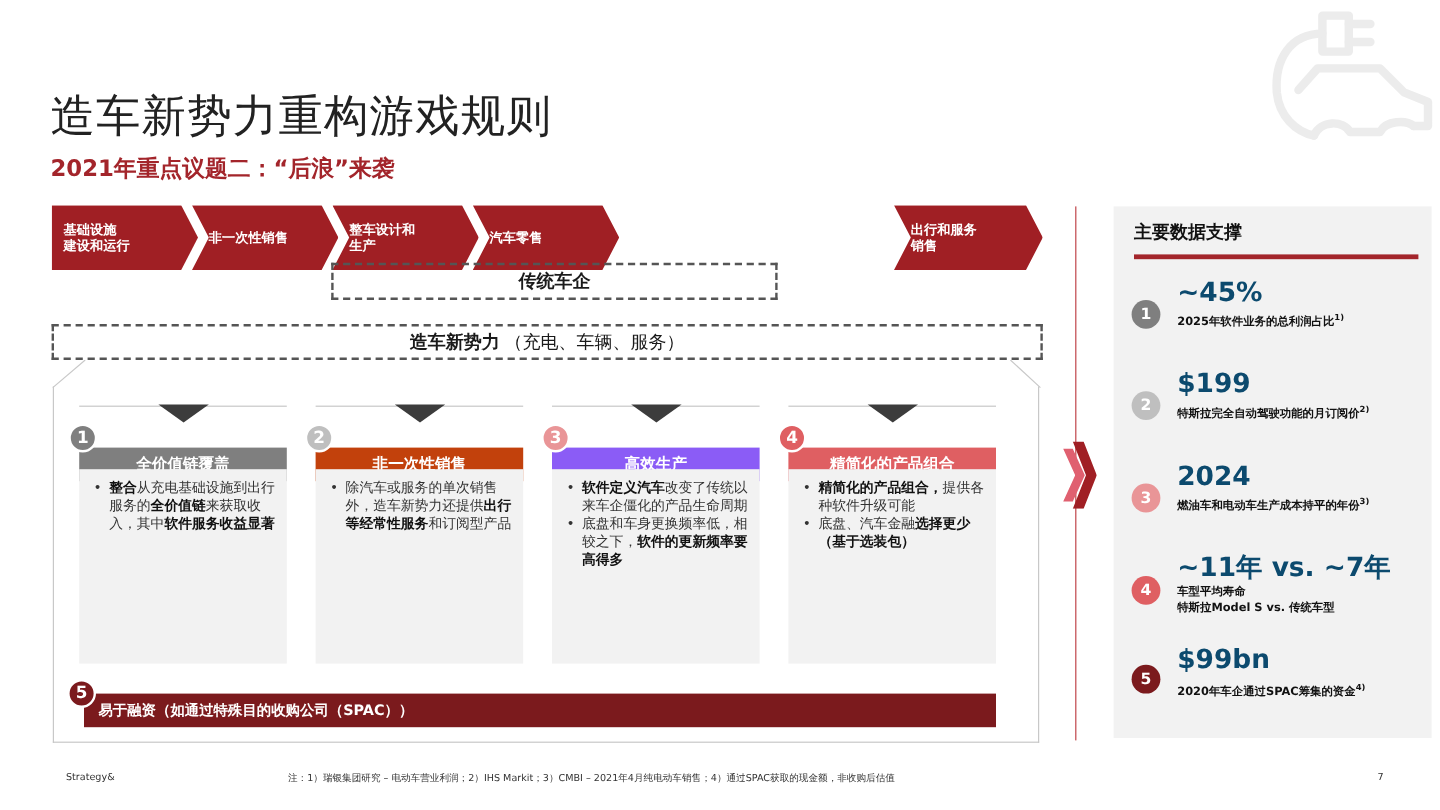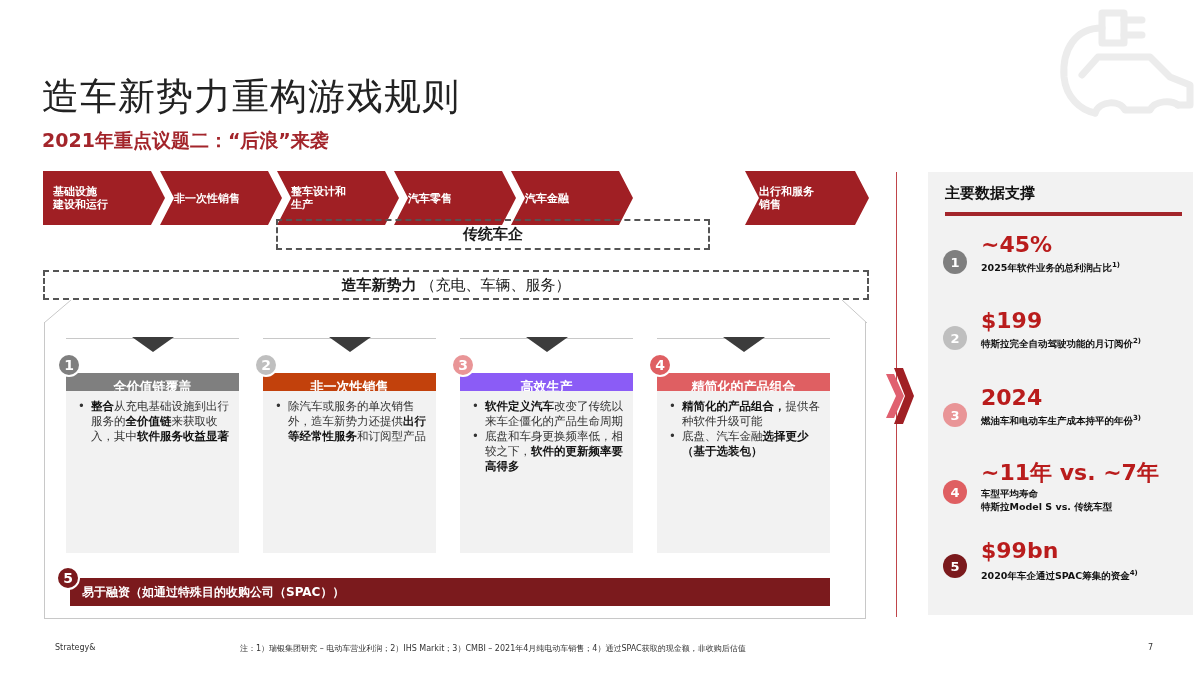--- a/index.html
+++ b/index.html
@@ -11,21 +11,21 @@
   .title { left: 42px; top: 72px; font-family: "DejaVu Serif", "Liberation Serif", serif; font-size: 37px; color: #222; letter-spacing: 1px; font-weight: normal; }
   .subtitle { left: 42px; top: 128px; font-size: 19px; font-weight: bold; color: #a3252b; }
 
   
   .chain { left: 43px; top: 171px; width: 826px; height: 38px; }
   .chev { position: absolute; top: 0; height: 54px; background: #a01f24; color: #fff; font-weight: bold; font-size: 11px; line-height: 13px; display: flex; align-items: center; padding-left: 14px; clip-path: polygon(0 0, calc(100% - 14px) 0, 100% 50%, calc(100% - 14px) 100%, 0 100%, 14px 50%); }
   .chev.first { clip-path: polygon(0 0, calc(100% - 14px) 0, 100% 50%, calc(100% - 14px) 100%, 0 100%); padding-left: 10px; }
   .chev span { display: block; }
 
   .dash-box { border: 2px dashed #555; display: flex; align-items: center; justify-content: center; font-size: 15px; }
-  .trad { left: 276px; top: 219px; width: 434px; height: 31px; font-weight: bold; }
+  .trad { left: 276px; top: 219px; width: 372px; height: 31px; font-weight: bold; }
   .newf { left: 43px; top: 270px; width: 826px; height: 30px; }
   .newf b { font-weight: bold; }
   .newf .paren { font-weight: normal; margin-left: 4px; }
 
   .outer-frame { left: 44px; top: 322px; width: 822px; height: 297px; border: 1px solid #c8c8c8; border-top: none; }
   .diag-l { position: absolute; left: 43px; top: 300px; width: 30px; height: 25px; }
   .diag-r { position: absolute; left: 840px; top: 300px; width: 30px; height: 25px; }
 
   .col { position: absolute; top: 333px; width: 173px; }
   .col .line { position: absolute; top: 5px; left: 0; width: 173px; border-top: 1px solid #c8c8c8; }
@@ -42,21 +42,21 @@
   .fin-num { left: 56px; top: 566px; width: 24px; height: 24px; border-radius: 50%; background: #7b1a1d; color: #fff; font-weight: bold; font-size: 14px; display: flex; align-items: center; justify-content: center; border: 2px solid #fff; }
 
   .vline { left: 896px; top: 172px; width: 1px; height: 445px; background: #c0454a; }
   .arrow-icon { left: 884px; top: 368px; width: 30px; height: 56px; }
 
   .panel { left: 928px; top: 172px; width: 265px; height: 443px; background: #f2f2f2; }
   .panel-title { left: 945px; top: 184px; font-size: 15px; font-weight: bold; color: #111; }
   .panel-rule { left: 945px; top: 212px; width: 237px; height: 4px; background: #a3252b; }
   .stat { position: absolute; left: 943px; }
   .stat .snum { position: absolute; left: 0; width: 24px; height: 24px; border-radius: 50%; color: #fff; font-size: 13px; font-weight: bold; display: flex; align-items: center; justify-content: center; }
-  .stat .val { position: absolute; left: 38px; top: 0; font-size: 22px; font-weight: bold; color: #b91c1c; white-space: nowrap; }
+  .stat .val { position: absolute; left: 38px; top: 0; font-size: 22px; font-weight: bold; color: #0c4a6e; white-space: nowrap; }
   .stat .desc { position: absolute; left: 38px; font-size: 9.5px; font-weight: bold; color: #111; white-space: nowrap; line-height: 13px; }
   .stat .desc sup { font-size: 7px; }
 
   .footer-brand { left: 55px; top: 643px; font-size: 8px; color: #333; }
   .footer-note { left: 240px; top: 643px; font-size: 8px; color: #333; }
   .page-num { left: 1148px; top: 643px; font-size: 8px; color: #333; }
 </style>
 </head>
 <body>
 
@@ -90,26 +90,20 @@
         <span>整车设计和</span>
         <span>生产</span>
       </div>
     </div>
   <div class="chev" style="left:351px;width:122px;">
       <div>
         <span>汽车零售</span>
         <span></span>
       </div>
     </div>
-  <div class="chev" style="left:468px;width:122px;">
-      <div>
-        <span>汽车金融</span>
-        <span></span>
-      </div>
-    </div>
   <div class="chev" style="left:702px;width:124px;">
       <div>
         <span>出行和服务</span>
         <span>销售</span>
       </div>
     </div>
 </div>
 
 <div class="abs dash-box trad">传统车企</div>
 <div class="abs dash-box newf">

